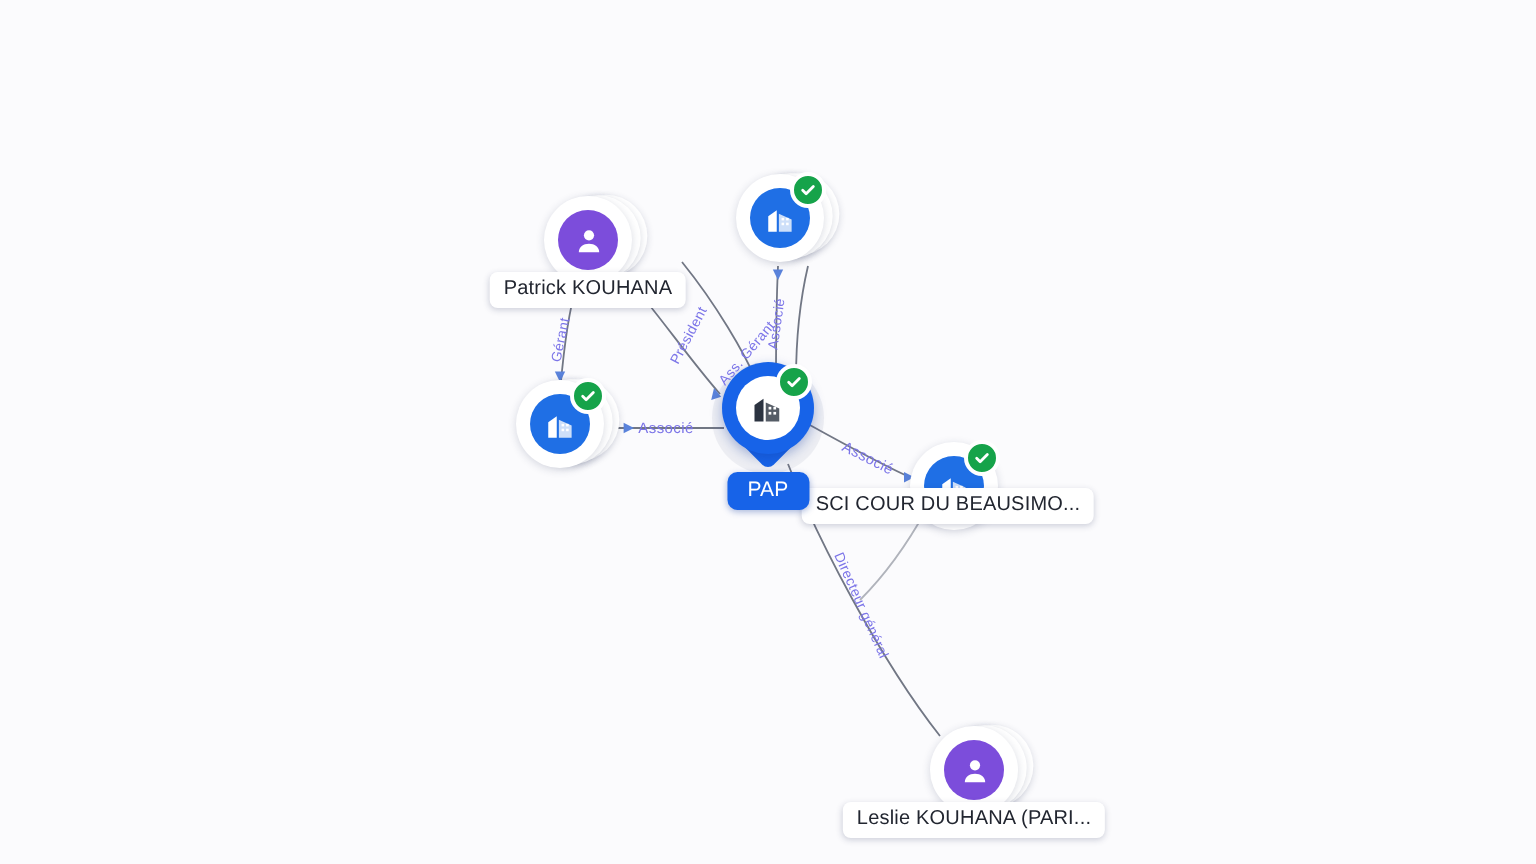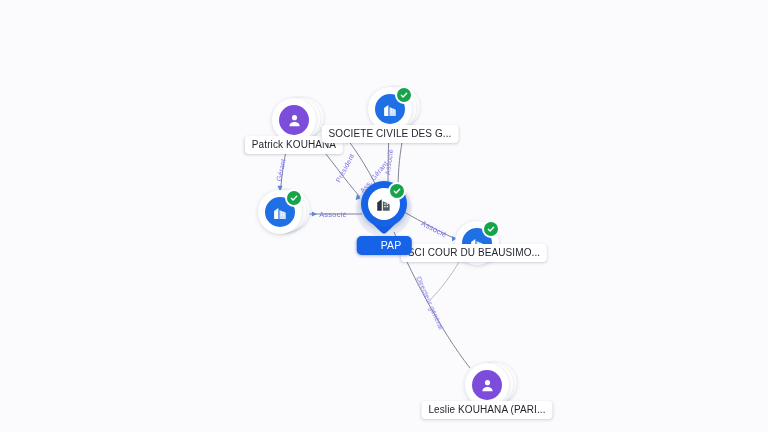--- a/index.html
+++ b/index.html
@@ -61,21 +61,21 @@
   .nlabel{
     position:absolute;transform:translateX(-50%);
     background:#fff;border-radius:4px;
     padding:3px 7px 4px 7px;
     font-size:10px;color:#222630;white-space:nowrap;
     box-shadow:0 1px 3px rgba(40,50,90,.22);
     letter-spacing:.1px;
   }
   .nlabel.pill{
     background:#1763e8;color:#ffffff;border-radius:5px;
-    font-size:10.5px;padding:3px 10px 4px 24px;
+    font-size:10.5px;padding:3px 10px 4px 10px;
     box-shadow:0 1px 3px rgba(20,60,160,.35);
   }
 
   
   .elabel{
     position:absolute;transform-origin:50% 50%;
     font-size:7px;color:#7b74e8;white-space:nowrap;
     letter-spacing:.2px;pointer-events:none;
   }
 </style>
@@ -146,21 +146,20 @@
             <rect x="15.6" y="14.6" width="1.8" height="1.8"></rect>
           </svg>
       </div>
       <div class="verified">
         <svg width="8" height="8" viewBox="0 0 24 24" fill="none" stroke="#fff" stroke-width="4.2" stroke-linecap="round" stroke-linejoin="round">
             <path d="M4 12.5l5.2 5.2L20 6.6"></path>
           </svg>
       </div>
     </div>
   </div>
-  <div class="nlabel" style="left:390px;top:125px;">SOCIETE CIVILE DES G...</div>
 
   <div class="node" style="left:280px;top:212px;">
     <div class="stack">
       <div class="card s3"></div>
       <div class="card s2"></div>
       <div class="card s1"></div>
       <div class="disc company">
         <svg width="17" height="17" viewBox="0 0 24 24" fill="#fff">
             <path d="M3 21V10l6-4.2V21z"></path>
             <path d="M10.5 21V8.3l9 4V21z" opacity=".78"></path>

